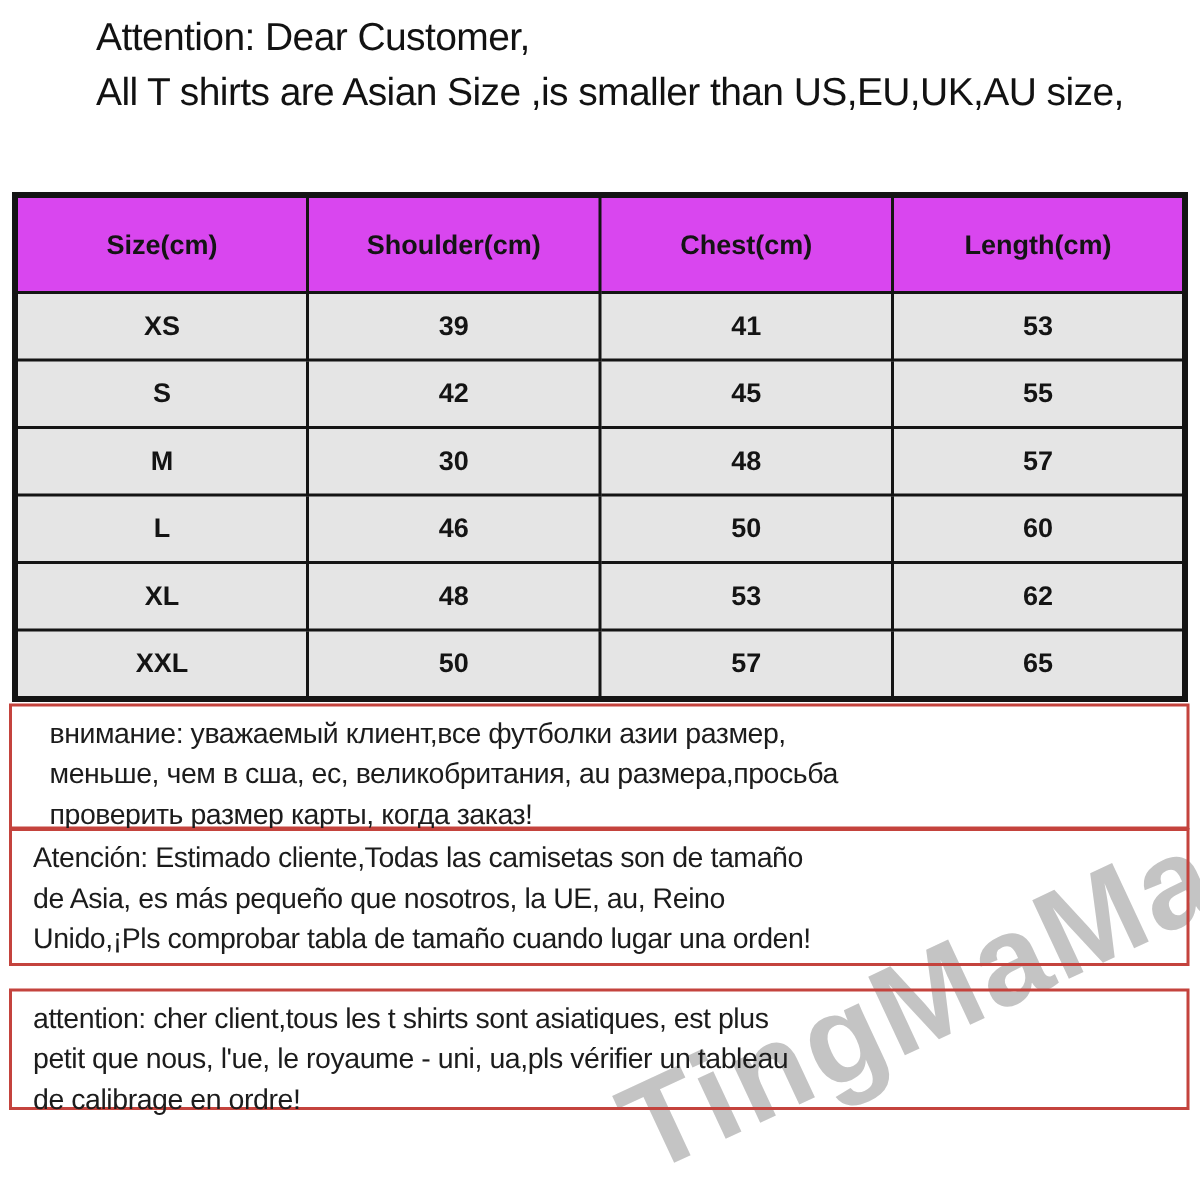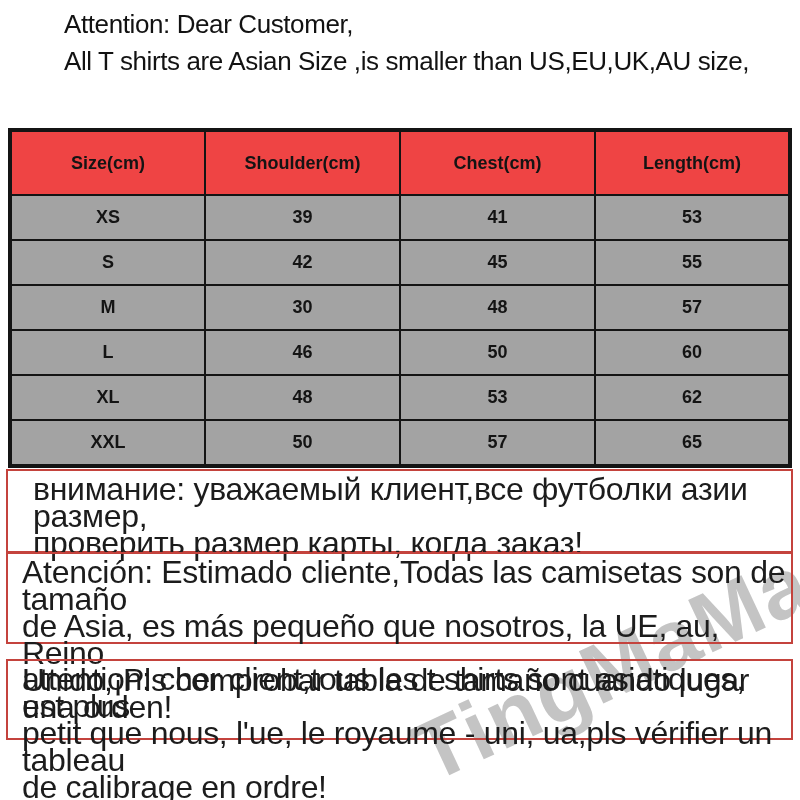--- a/index.html
+++ b/index.html
@@ -44,38 +44,38 @@
   .size-table td {
     border: 2px solid #141414;
     text-align: center;
     vertical-align: middle;
     font-weight: bold;
     font-size: 18px;
     color: #141414;
     background: transparent;
   }
   .size-table thead th {
-    background: #ef4444;
+    background: #d946ef;
     height: 60px;
   }
   .size-table tbody td {
     height: 41px;
-    background: #a3a3a3;
+    background: #e5e5e5;
     margin-top: 28px;
   }
 
   
   .notice {
     position: absolute;
     left: 6px;
     width: 787px;
     box-sizing: border-box;
     z-index: 2;
     border: 2px solid #c4433d;
-    font-size: 32px;
+    font-size: 19px;
     line-height: 27px;
     letter-spacing: -0.3px;
     color: #1c1c1c;
     padding-top: 5px;
   }
   .notice-ru { top: 469px; height: 84px; padding-left: 25px; }
   .notice-es { top: 552px; height: 92px; padding-left: 14px; }
   .notice-fr { top: 659px; height: 81px; padding-left: 14px; }
 
   
@@ -149,20 +149,21 @@
       <td>57</td>
       <td>65</td>
     </tr>
   </tbody>
 </table>
 
 <div class="watermark">TingMaMa</div>
 
 <div class="notice notice-ru">
   <div>внимание: уважаемый клиент,все футболки азии размер,</div>
+  <div>меньше, чем в сша, ес, великобритания, au размера,просьба</div>
   <div>проверить размер карты, когда заказ!</div>
 </div>
 
 <div class="notice notice-es">
   <div>Atención: Estimado cliente,Todas las camisetas son de tamaño</div>
   <div>de Asia, es más pequeño que nosotros, la UE, au, Reino</div>
   <div>Unido,¡Pls comprobar tabla de tamaño cuando lugar una orden!</div>
 </div>
 
 <div class="notice notice-fr">

